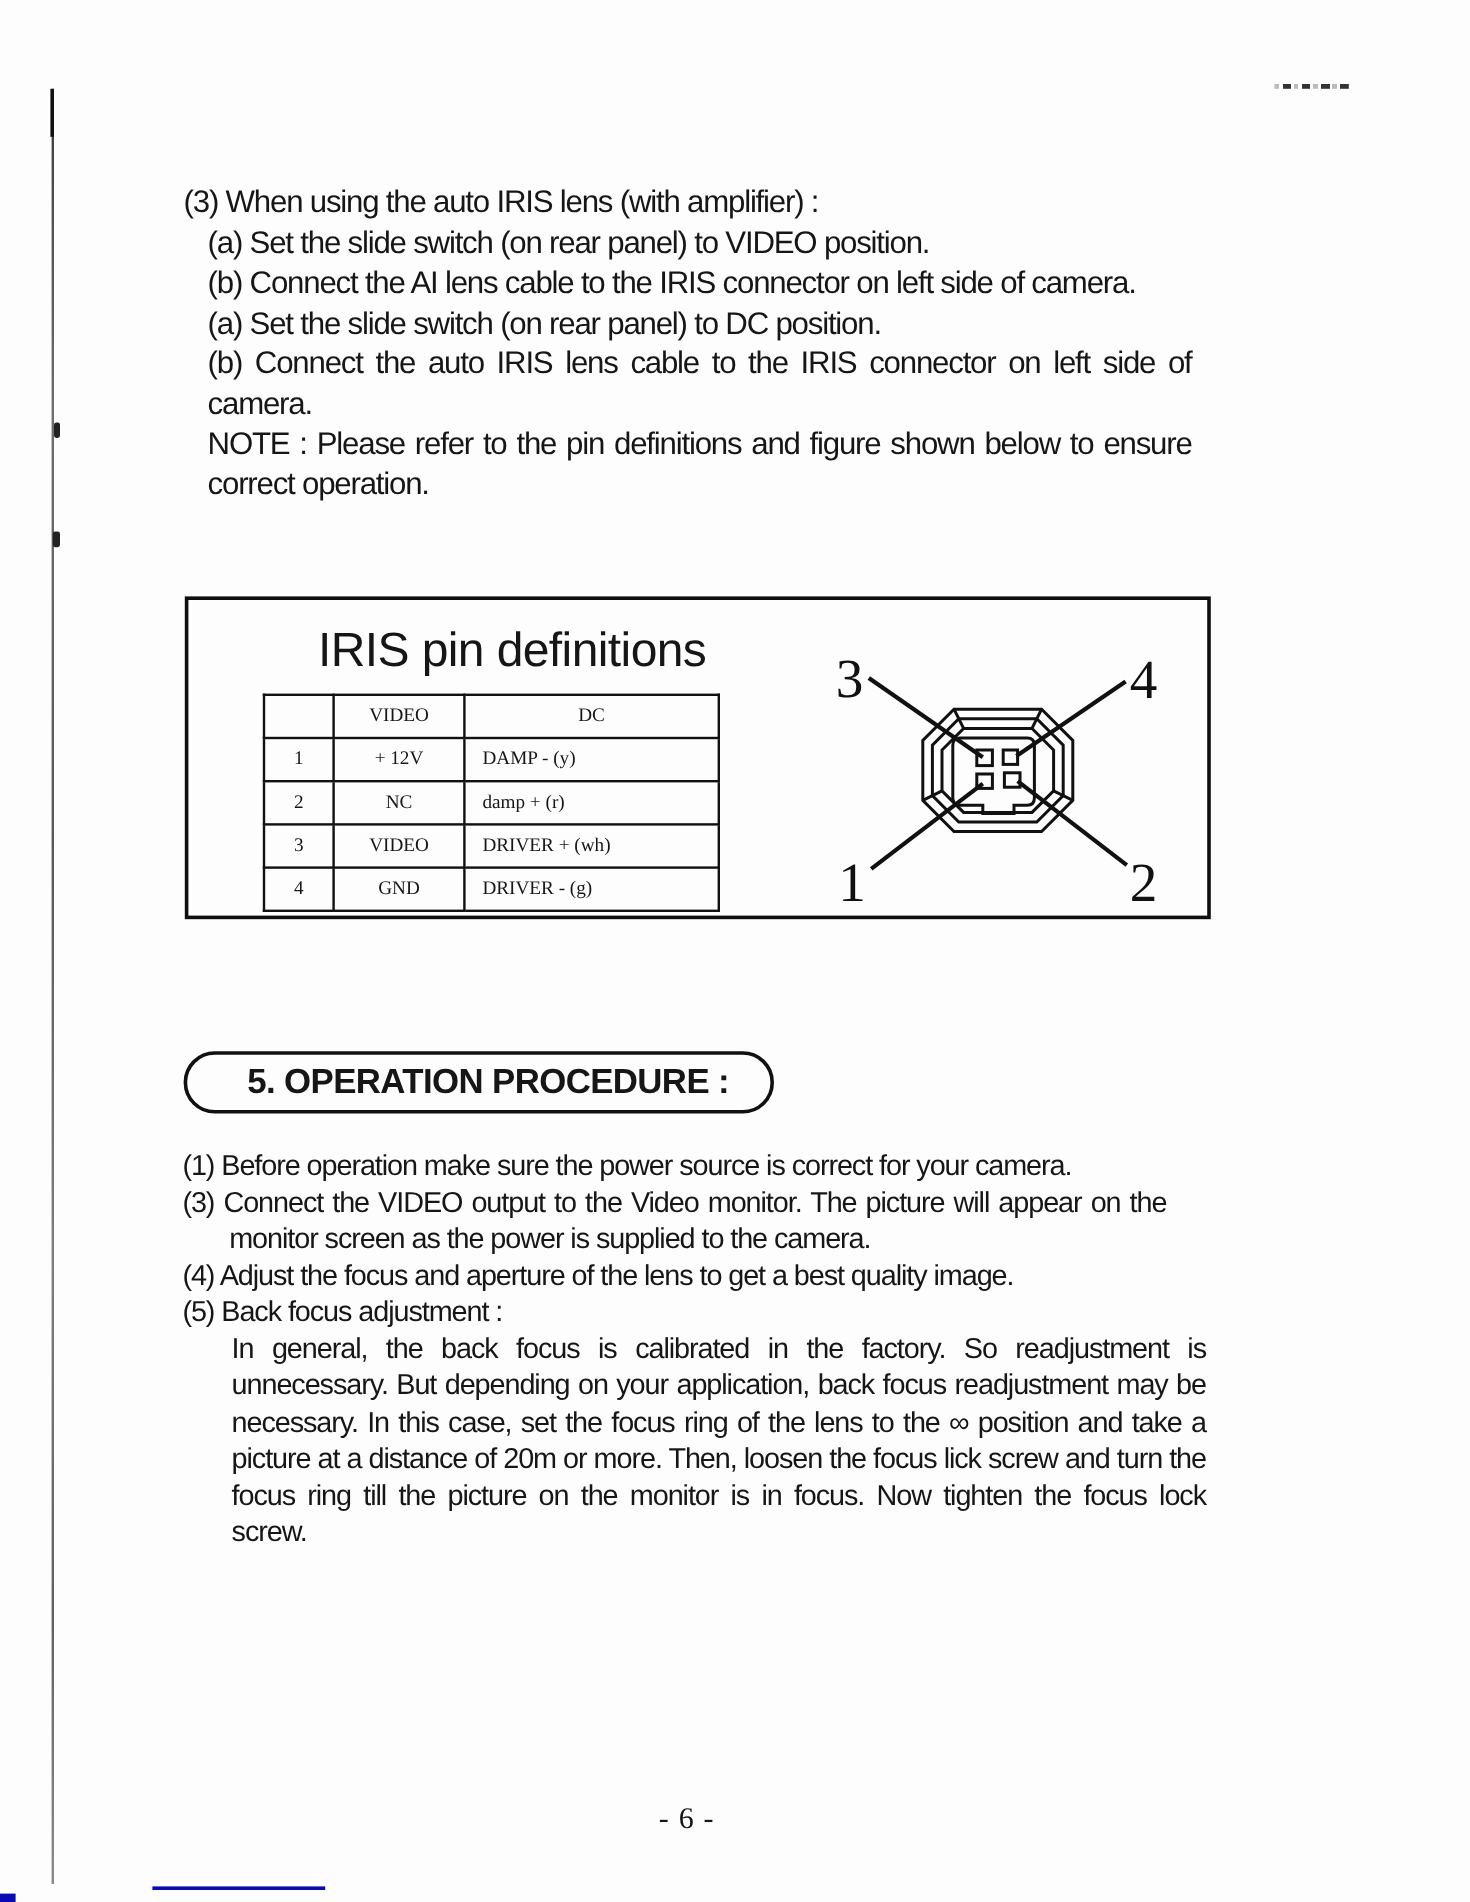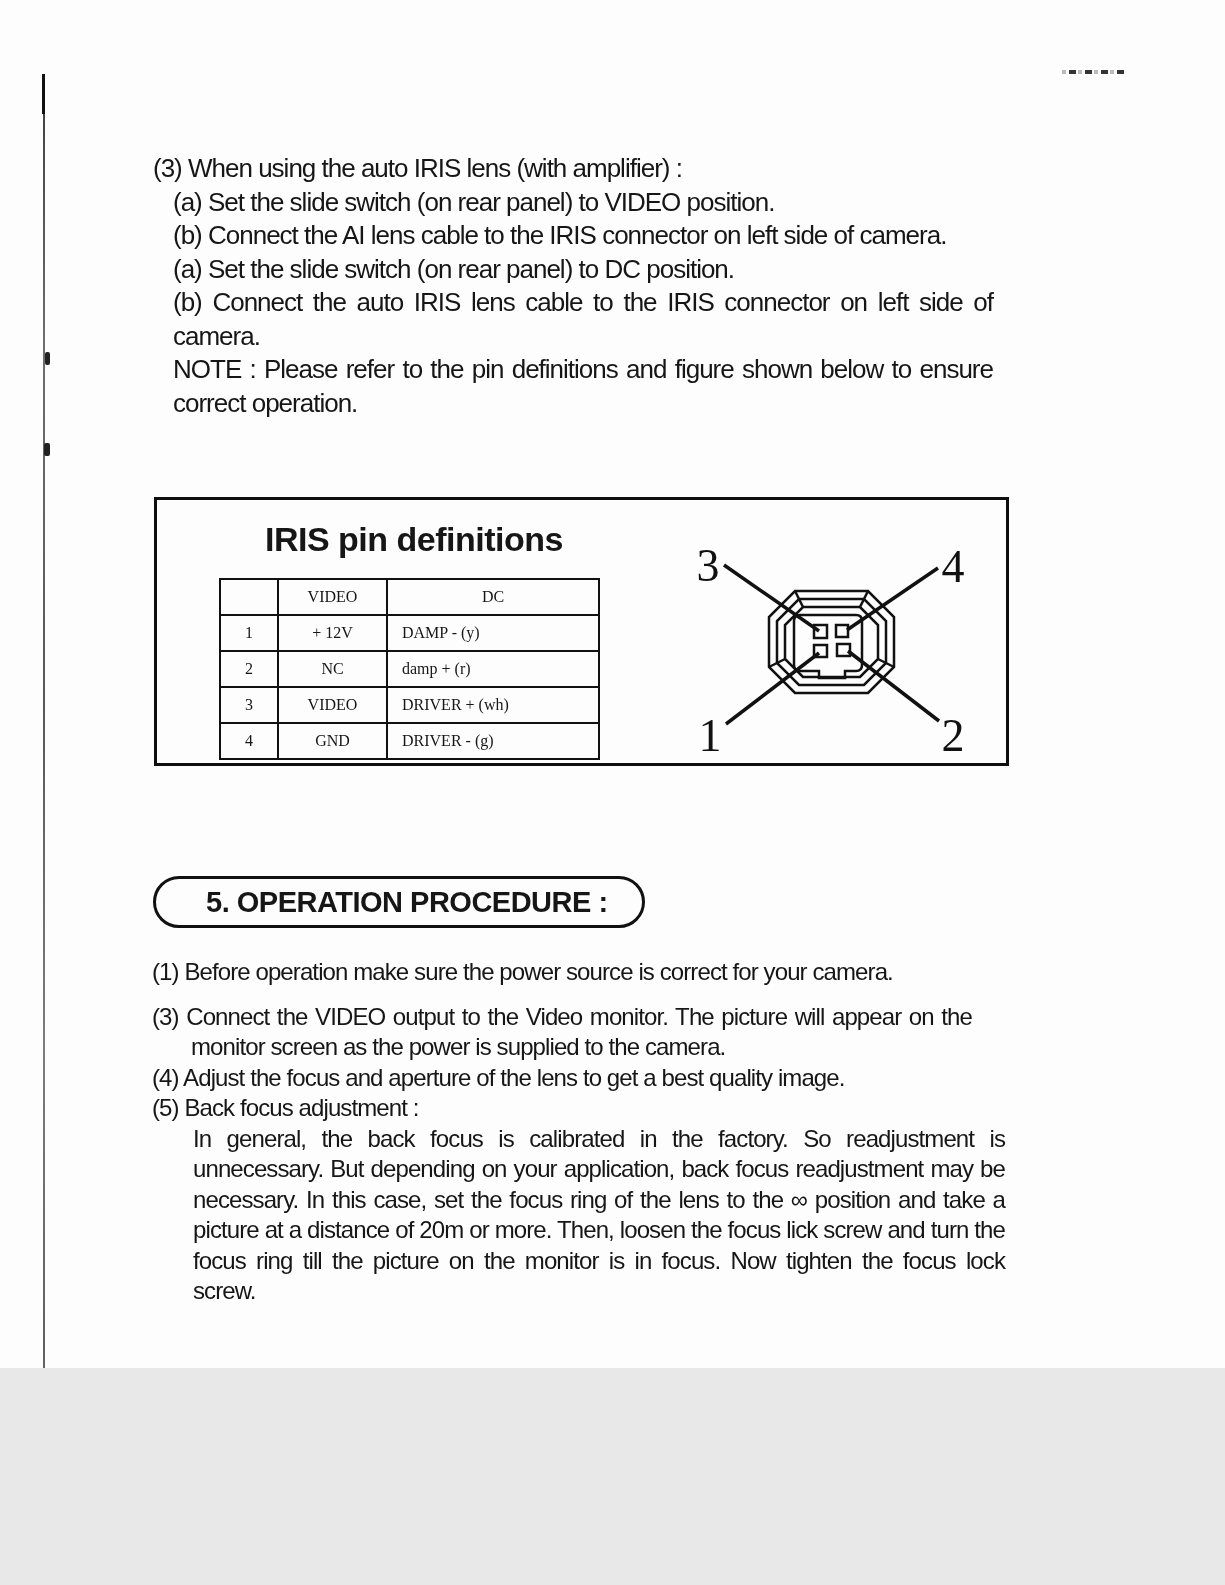--- a/index.html
+++ b/index.html
@@ -4,21 +4,21 @@
 <style>
   :root{
     --ink:#161616;
     --accent-blue:#0a0ab4;
   }
   html,body{margin:0;padding:0;}
   body{background:#e8e8e8;}
   .page{
     position:relative;
     width:1225px;
-    height:1368px;
+    height:1585px;
     background:#fdfdfd;
     overflow:hidden;
     font-family:"Liberation Sans", sans-serif;
     color:var(--ink);
   }
 
   
   .edge-line{
     position:absolute;left:43px;top:74px;width:2px;height:1496px;
     background:linear-gradient(to bottom,#1a1a1a 0%,#555 18%,#3a3a3a 42%,#666 65%,#444 85%,#777 100%);
@@ -43,21 +43,21 @@
   .i1{margin-left:20px;}
   .wrap{white-space:normal;}
 
   
   .figure-box{
     position:absolute;left:154px;top:497px;width:849px;height:263px;
     border:3px solid #0f0f0f;background:transparent;
   }
   .fig-title{
     position:absolute;left:108px;top:20px;
-    font-size:34px;font-weight:700;letter-spacing:-0.5px;text-align:right;
+    font-size:40px;font-weight:400;letter-spacing:-0.5px;text-align:right;
   }
   .pin-table{
     position:absolute;left:62px;top:78px;
     border-collapse:collapse;
     font-family:"Liberation Serif", serif;
     font-size:16px;
   }
   .pin-table th,.pin-table td{
     border:2.5px solid #111;
     text-align:center;
@@ -85,21 +85,21 @@
   }
   .pill span{font-size:29px;font-weight:700;letter-spacing:-0.5px;}
 
   .ops{
     position:absolute;left:152px;top:957px;width:862px;
     font-size:24px;line-height:30.5px;letter-spacing:-0.9px;
   }
   .op{white-space:nowrap;}
   .op.hang{
     white-space:normal;text-align:justify;
-    padding-left:39px;text-indent:-39px;width:820px;box-sizing:border-box;margin-top:14px;
+    padding-left:39px;text-indent:-39px;width:820px;box-sizing:border-box;
   }
   .op.para{
     white-space:normal;text-align:justify;
     margin-left:41px;width:812px;
   }
 
   
   .hangtop{
     white-space:normal;text-align:justify;width:820px;box-sizing:border-box;
   }

